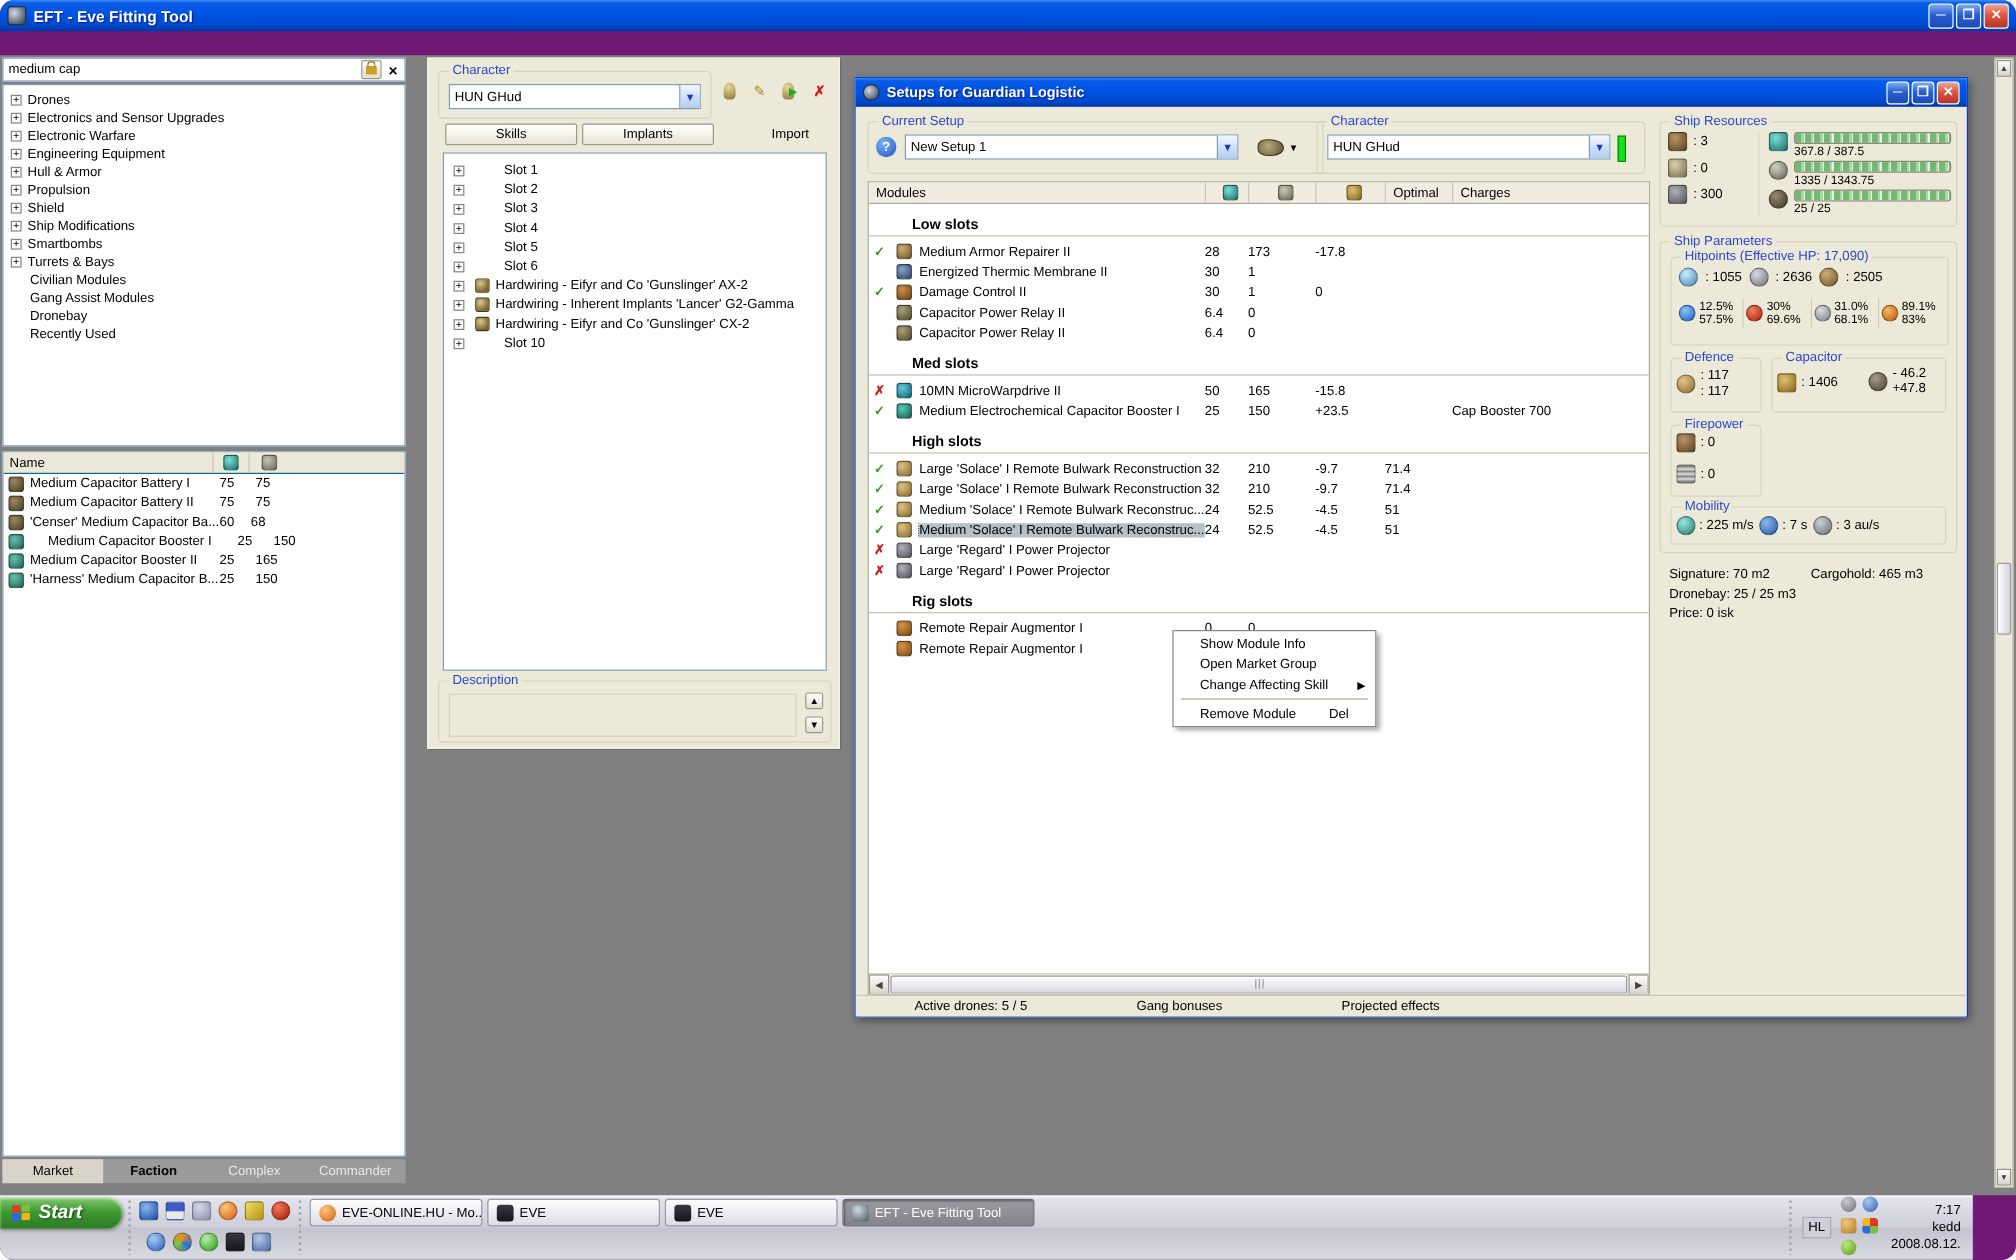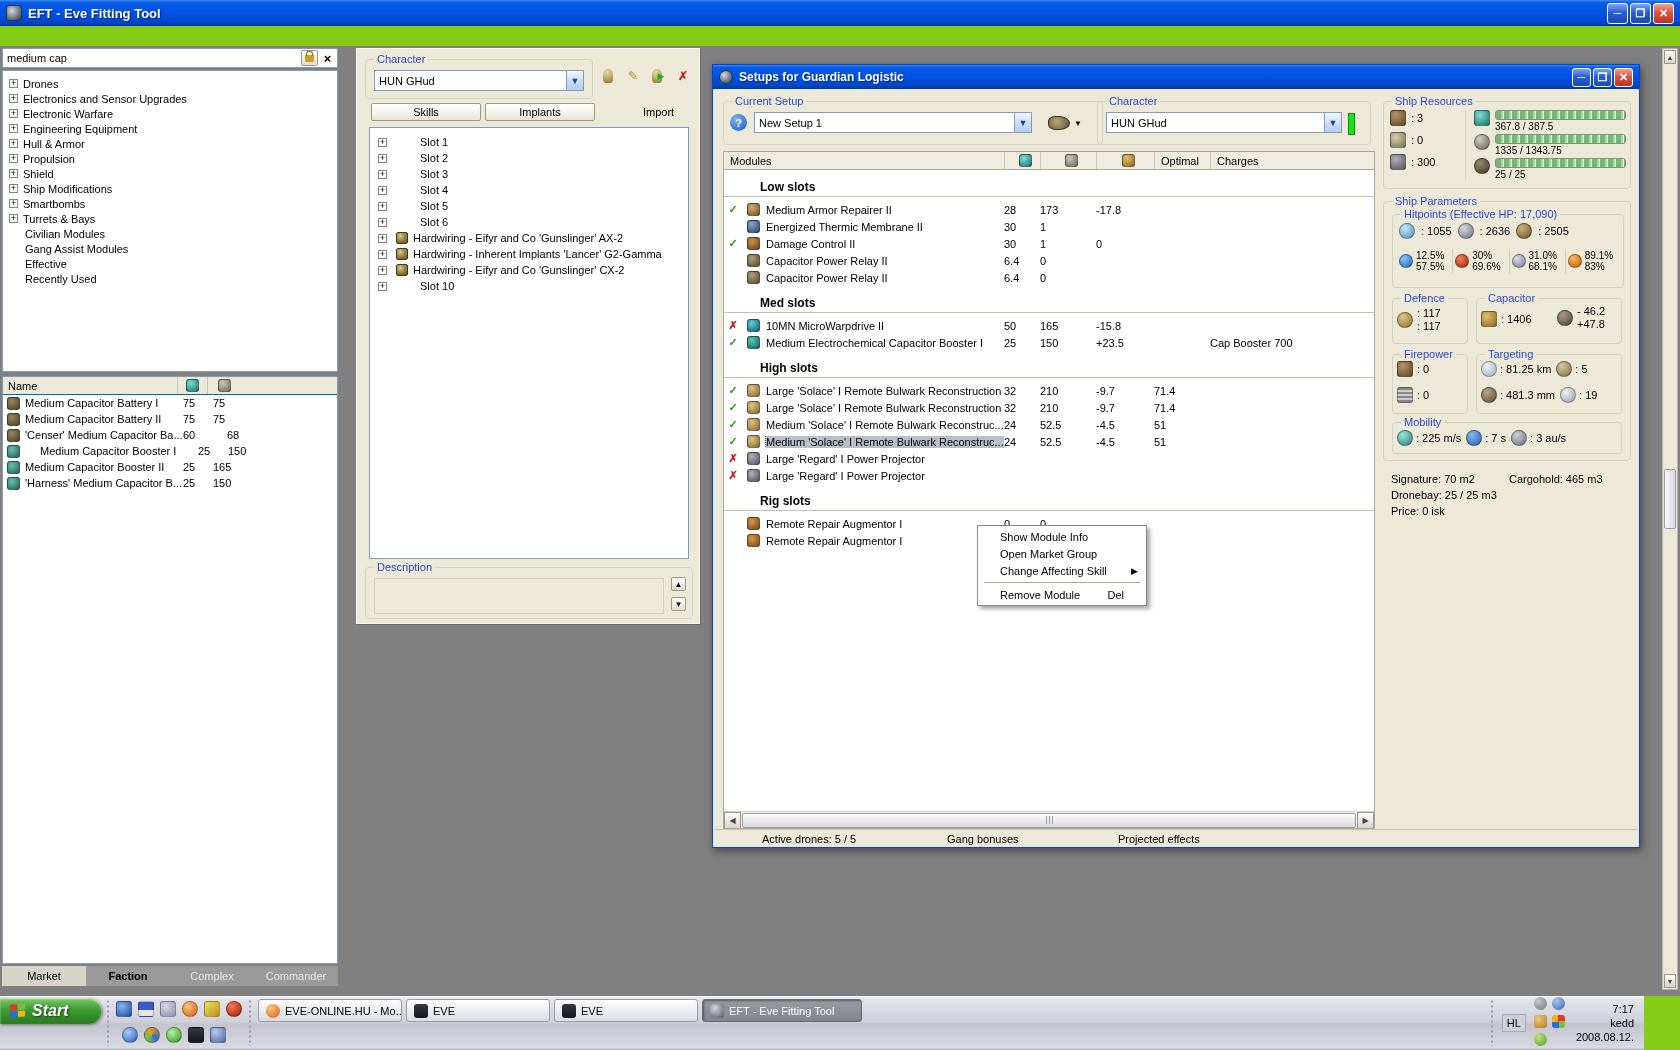--- a/index.html
+++ b/index.html
@@ -1,18 +1,18 @@
 <!DOCTYPE html>
 <html><head>
 <meta charset="utf-8">
 <style>
   * { margin:0; padding:0; box-sizing:border-box; }
   html,body { width:1680px; height:1050px; overflow:hidden; }
   body { font-family:"Liberation Sans",sans-serif; font-size:11px; color:#000; }
-  #screen { position:relative; width:1680px; height:1050px; background:#84cc16; overflow:hidden; }
+  #screen { position:relative; width:1680px; height:1050px; background:#701a75; overflow:hidden;border-radius:12px; }
 
   
   .titlebar { position:absolute; left:0; top:0; width:1680px; height:26px;
     background:linear-gradient(180deg,#388eee 0%,#0a5ae8 10%,#0054e3 45%,#0149cf 80%,#0039a8 100%);
     display:flex; align-items:center; padding:0 6px; color:#fff; }
   .titlebar .ttext { font-size:13px; font-weight:bold; text-shadow:1px 1px 1px #00228a; margin-left:6px; flex:1; }
   .appicon { width:16px; height:16px; border-radius:3px;
     background:radial-gradient(circle at 35% 35%,#cfd8e2,#5a6775 70%,#2c343d); border:1px solid #2a3340; }
   .capbtns { display:flex; gap:2px; }
   .cbtn { width:21px; height:21px; border-radius:3px; border:1px solid #fff;
@@ -252,21 +252,21 @@
         <div class="trow">
           <span style="width: 16px; display: inline-block;"></span>
           <span>Civilian Modules</span>
         </div>
         <div class="trow">
           <span style="width: 16px; display: inline-block;"></span>
           <span>Gang Assist Modules</span>
         </div>
         <div class="trow">
           <span style="width: 16px; display: inline-block;"></span>
-          <span>Effective</span>
+          <span>Dronebay</span>
         </div>
         <div class="trow">
           <span style="width: 16px; display: inline-block;"></span>
           <span>Recently Used</span>
         </div>
       </div>
     <div class="results">
       <div class="rhead">
         <span class="hc" style="width:175px;">Name</span>
         <span class="hc" style="width:30px;justify-content:center;">
@@ -285,21 +285,21 @@
           </div>
           <div class="rrow">
             <span class="micon sq" style="background: radial-gradient(circle at 35% 30%, rgb(154, 138, 94), rgb(74, 63, 40));"></span>
             <span style="width: 158px; white-space: nowrap; overflow: hidden; flex: 0 0 auto;">Medium Capacitor Battery II</span>
             <span style="width: 30px; flex: 0 0 auto;">75</span>
             <span>75</span>
           </div>
           <div class="rrow">
             <span class="micon sq" style="background: radial-gradient(circle at 35% 30%, rgb(154, 138, 94), rgb(74, 63, 40));"></span>
             <span style="width: 158px; white-space: nowrap; overflow: hidden; flex: 0 0 auto;">'Censer' Medium Capacitor Ba...</span>
-            <span style="width: 44px; flex: 0 0 auto;">60</span>
+            <span style="width: 26px; flex: 0 0 auto;">60</span>
             <span>68</span>
           </div>
           <div class="rrow">
             <span class="micon sq" style="background: radial-gradient(circle at 35% 30%, rgb(100, 194, 176), rgb(37, 96, 85));"></span>
             <span style="width: 158px; white-space: nowrap; overflow: hidden; flex: 0 0 auto; margin-left: 15px;">Medium Capacitor Booster I</span>
             <span style="width: 30px; flex: 0 0 auto;">25</span>
             <span>150</span>
           </div>
           <div class="rrow">
             <span class="micon sq" style="background: radial-gradient(circle at 35% 30%, rgb(100, 194, 176), rgb(37, 96, 85));"></span>
@@ -772,35 +772,20 @@
             <span class="gbl smallgb-label">Firepower</span>
             <div style="position:absolute;left:4px;top:6px;display:flex;gap:4px;align-items:center;">
               <span class="sic sq" style="background:radial-gradient(circle at 35% 30%,#b89468,#5e4524);"></span>
               <span>: 0</span>
             </div>
             <div style="position:absolute;left:4px;top:32px;display:flex;gap:4px;align-items:center;">
               <span class="sic sq" style="background:repeating-linear-gradient(180deg,#888 0 2px,#ccc 2px 4px);"></span>
               <span>: 0</span>
             </div>
           </div>
-          <div class="gb" style="left:92px;top:152px;width:146px;height:60px;">
-            <span class="gbl smallgb-label">Targeting</span>
-            <div style="position:absolute;left:4px;top:6px;display:flex;gap:3px;align-items:center;">
-              <span class="sic" style="background:radial-gradient(circle at 35% 30%,#eef4f8,#98aab8);"></span>
-              <span>: 81.25 km</span>
-              <span class="sic" style="background:radial-gradient(circle at 35% 30%,#d8c8a0,#7a6a44);margin-left:2px;"></span>
-              <span>: 5</span>
-            </div>
-            <div style="position:absolute;left:4px;top:32px;display:flex;gap:3px;align-items:center;">
-              <span class="sic" style="background:radial-gradient(circle at 35% 30%,#b8a888,#554a34);"></span>
-              <span>: 481.3 mm</span>
-              <span class="sic" style="background:radial-gradient(circle at 35% 30%,#f0f0f4,#9a9aa4);margin-left:2px;"></span>
-              <span>: 19</span>
-            </div>
-          </div>
           <div class="gb" style="left:8px;top:220px;width:230px;height:32px;">
             <span class="gbl smallgb-label">Mobility</span>
             <div style="position:absolute;left:4px;top:7px;display:flex;gap:3px;align-items:center;">
               <span class="sic" style="background:radial-gradient(circle at 35% 30%,#9ae8e0,#2a7a72);"></span>
               <span>: 225 m/s</span>
               <span class="sic" style="background:radial-gradient(circle at 35% 30%,#88b8f0,#2a5aa8);margin-left:2px;"></span>
               <span>: 7 s</span>
               <span class="sic" style="background:radial-gradient(circle at 35% 30%,#c8d0d8,#6a7078);margin-left:2px;"></span>
               <span>: 3 au/s</span>
             </div>

